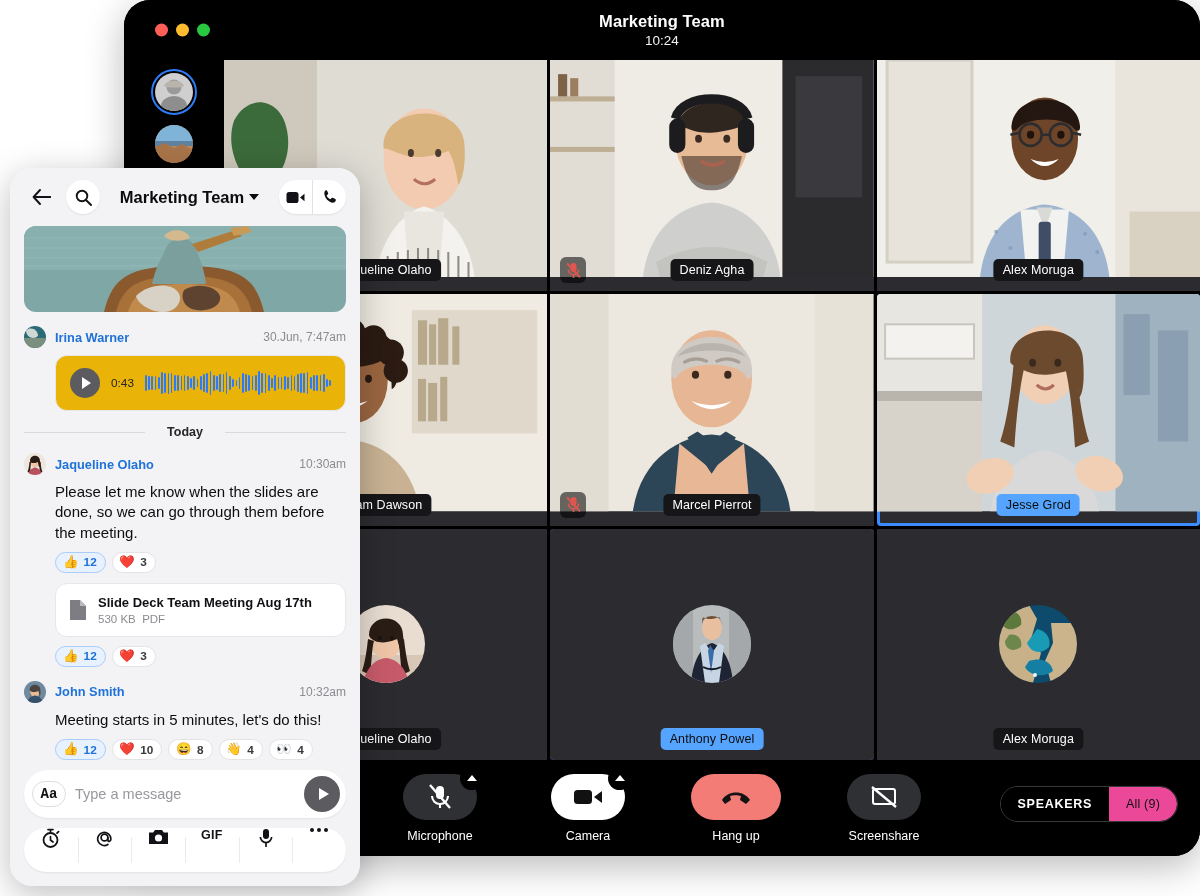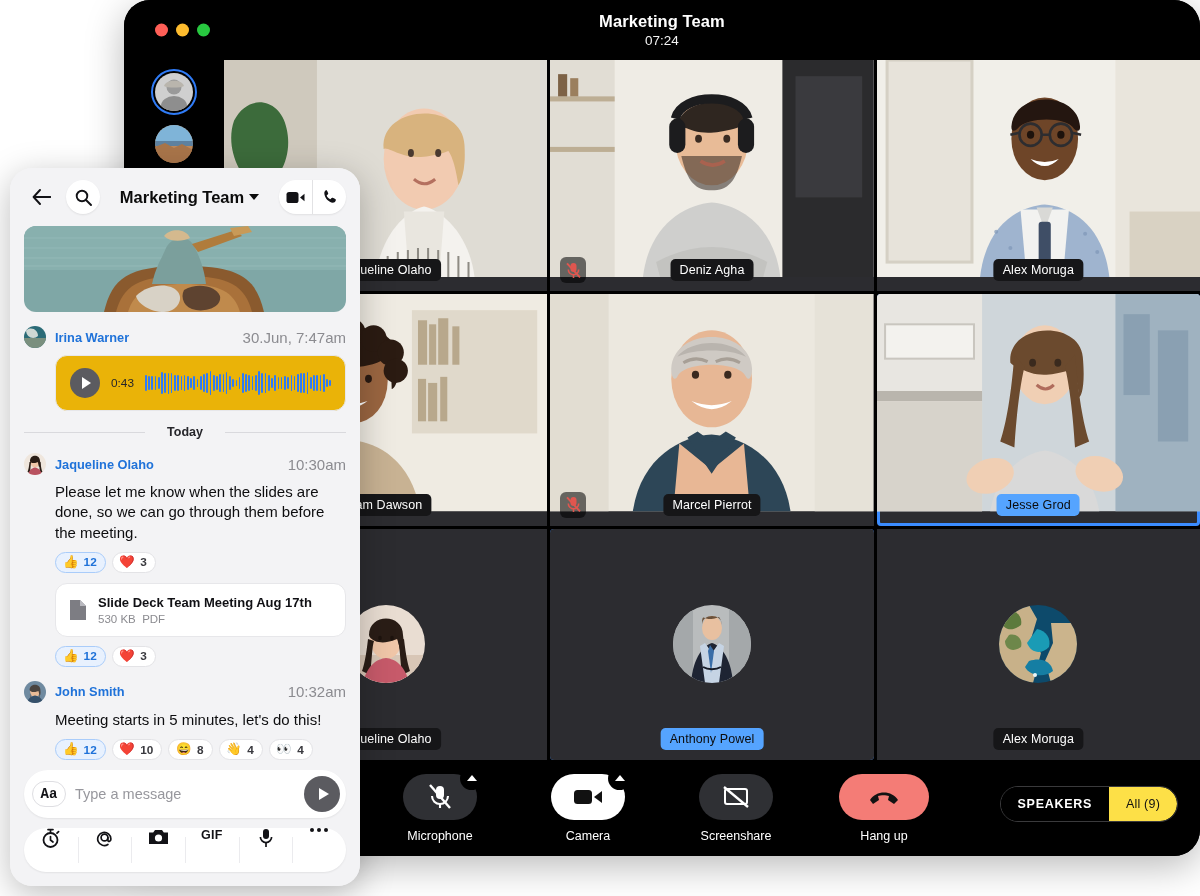--- a/index.html
+++ b/index.html
@@ -106,21 +106,21 @@
     border-bottom:6px solid #fff;
   }
   .seg {
     position:absolute; right: 22px; bottom: 34px;
     display:flex; border-radius: 18px; overflow:hidden;
     border: 1px solid #3a3a3c; background:#000;
     height: 36px;
   }
   .seg > div { display:flex; align-items:center; padding: 0 17px; font-size:12.5px; letter-spacing:.7px;}
   .seg .a { color:#fff; background:#000; font-weight:700; }
-  .seg .b { color:#111; background:#fde047; font-weight:400; letter-spacing:.2px; border-radius: 0 18px 18px 0;}
+  .seg .b { color:#111; background:#ec4899; font-weight:400; letter-spacing:.2px; border-radius: 0 18px 18px 0;}
 
   
   .chat-window {
     position:absolute; left: 10px; top: 168px; width: 350px; height: 718px;
     background:#f3f3f5; border-radius: 22px;
     box-shadow: 0 8px 34px rgba(0,0,0,.26);
     overflow:hidden; display:flex; flex-direction:column;
   }
   .chat-header {
     height: 58px; flex: 0 0 58px; display:flex; align-items:center;
@@ -141,21 +141,21 @@
   .hpair .divline { width:1px; background:#e2e2e4; height:34px; }
 
   .chat-body { flex:1; overflow:hidden; padding: 0 14px; position:relative; }
   .photo-msg {
     width: 100%; height: 86px; border-radius: 12px; overflow:hidden; position:relative;
     margin-bottom: 14px;
   }
   .msg-head { display:flex; align-items:center; gap: 9px; margin-bottom: 7px; }
   .msg-av { width: 22px; height:22px; border-radius:50%; overflow:hidden; position:relative; flex:0 0 22px;}
   .msg-name { font-size: 12.8px; font-weight: 700; color:#1f72d9; }
-  .msg-time { margin-left:auto; font-size: 15px; color:#8b8b90; }
+  .msg-time { margin-left:auto; font-size: 12px; color:#8b8b90; }
   .msg-indent { padding-left: 31px; }
 
   .audio-card {
     background:#eab308; border: 1px solid #e7e7ea; border-radius: 12px;
     height: 56px; display:flex; align-items:center; gap: 11px; padding: 0 14px;
     margin-bottom: 14px;
   }
   .play {
     width: 30px;height:30px;border-radius:50%;background:#5b5b60;
     display:flex;align-items:center;justify-content:center; flex:0 0 30px;
@@ -218,21 +218,21 @@
   <div class="call-window">
 
     <div class="call-titlebar">
       <div class="traffic">
         <span class="dot red"></span>
         <span class="dot yellow"></span>
         <span class="dot green"></span>
       </div>
       <div class="call-title-wrap">
         <div class="call-title">Marketing Team</div>
-        <div class="call-time">07:24</div>
+        <div class="call-time">10:24</div>
       </div>
     </div>
 
     <div class="rail">
       <div class="rail-av sel">
         <svg width="38" height="38" viewBox="0 0 38 38">
           <rect width="38" height="38" fill="#cfcfcf"></rect>
           <circle cx="19" cy="14" r="7.5" fill="#9a9a9a"></circle>
           <ellipse cx="19" cy="33" rx="13" ry="10" fill="#8e8e8e"></ellipse>
           <path d="M9 13c2-7 18-7 20 0-3 2-17 2-20 0z" fill="#b9b5ad"></path>
@@ -502,36 +502,36 @@
               <path d="M21 10l8-6v12z" fill="#111"></path>
             </svg>
             <div class="chev">
                 <i></i>
               </div>
           </div>
           <div class="ctrl-label">Camera</div>
         </div>
 
         <div class="ctrl">
+          <div class="pill danger">
+            <svg width="32" height="18" viewBox="0 0 32 18">
+              <path d="M2 12C8 2 24 2 30 12l-4 4-6-4 1-4c-3-1-8-1-11 0l1 4-6 4z" fill="#131313"></path>
+            </svg>
+          </div>
+          <div class="ctrl-label">Hang up</div>
+        </div>
+
+        <div class="ctrl">
           <div class="pill">
             <svg width="28" height="24" viewBox="0 0 28 24">
               <rect x="3" y="4" width="22" height="15" rx="2" stroke="#fff" stroke-width="2" fill="none"></rect>
               <path d="M2 2l24 20" stroke="#fff" stroke-width="2.3"></path>
             </svg>
           </div>
           <div class="ctrl-label">Screenshare</div>
-        </div>
-
-        <div class="ctrl">
-          <div class="pill danger">
-            <svg width="32" height="18" viewBox="0 0 32 18">
-              <path d="M2 12C8 2 24 2 30 12l-4 4-6-4 1-4c-3-1-8-1-11 0l1 4-6 4z" fill="#131313"></path>
-            </svg>
-          </div>
-          <div class="ctrl-label">Hang up</div>
         </div>
       </div>
 
       <div class="seg">
         <div class="a">SPEAKERS</div>
         <div class="b">All (9)</div>
       </div>
     </div>
   </div>
 

